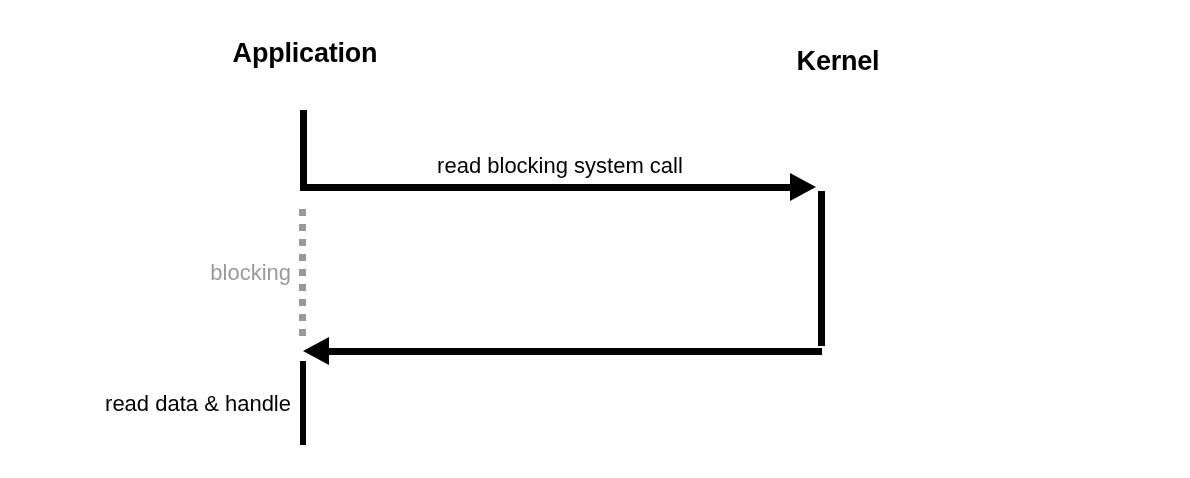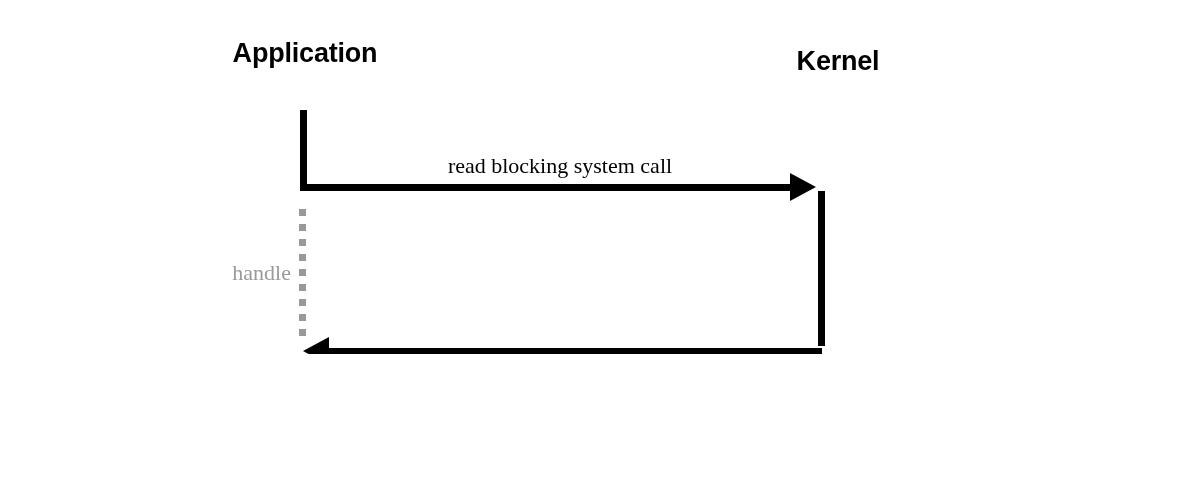--- a/index.html
+++ b/index.html
@@ -7,21 +7,21 @@
     padding: 0;
     background: #ffffff;
   }
   body {
     font-family: "Liberation Sans", sans-serif;
     -webkit-font-smoothing: antialiased;
   }
   #canvas {
     position: relative;
     width: 1190px;
-    height: 354px;
+    height: 478px;
     background: #ffffff;
     overflow: hidden;
   }
 
   
   .participant-title {
     position: absolute;
     font-size: 27px;
     font-weight: bold;
     color: #000000;
@@ -109,21 +109,20 @@
     background: #999999;
   }
 
   
   .label {
     position: absolute;
     font-size: 22px;
     color: #000000;
     white-space: nowrap;
     line-height: 1;
-    font-family: Liberation Serif, serif;
   }
   #label-call {
     left: 560px;
     top: 155px;
     transform: translateX(-50%);
   }
   #label-wait {
     left: 853px;
     top: 262px;
   }
@@ -162,22 +161,23 @@
       <div class="dot" style="top: 15px; background: rgb(153, 153, 153);"></div>
       <div class="dot" style="top: 30px; background: rgb(153, 153, 153);"></div>
       <div class="dot" style="top: 45px; background: rgb(153, 153, 153);"></div>
       <div class="dot" style="top: 60px; background: rgb(153, 153, 153);"></div>
       <div class="dot" style="top: 75px; background: rgb(153, 153, 153);"></div>
       <div class="dot" style="top: 90px; background: rgb(153, 153, 153);"></div>
       <div class="dot" style="top: 105px; background: rgb(153, 153, 153);"></div>
       <div class="dot" style="top: 120px; background: rgb(153, 153, 153);"></div>
     </div>
 
-  <div class="label" id="label-blocked">handle</div>
+  <div class="label" id="label-blocked">blocking</div>
 
   <div class="msg-line" id="return-line"></div>
 
   <div class="arrow-head" id="return-arrowhead"></div>
 
   <div class="activation-bar" id="app-bar-bottom"></div>
 
+  <div class="label" id="label-read-data">read data &amp; handle</div>
 
 </div>
 
 </body></html>

